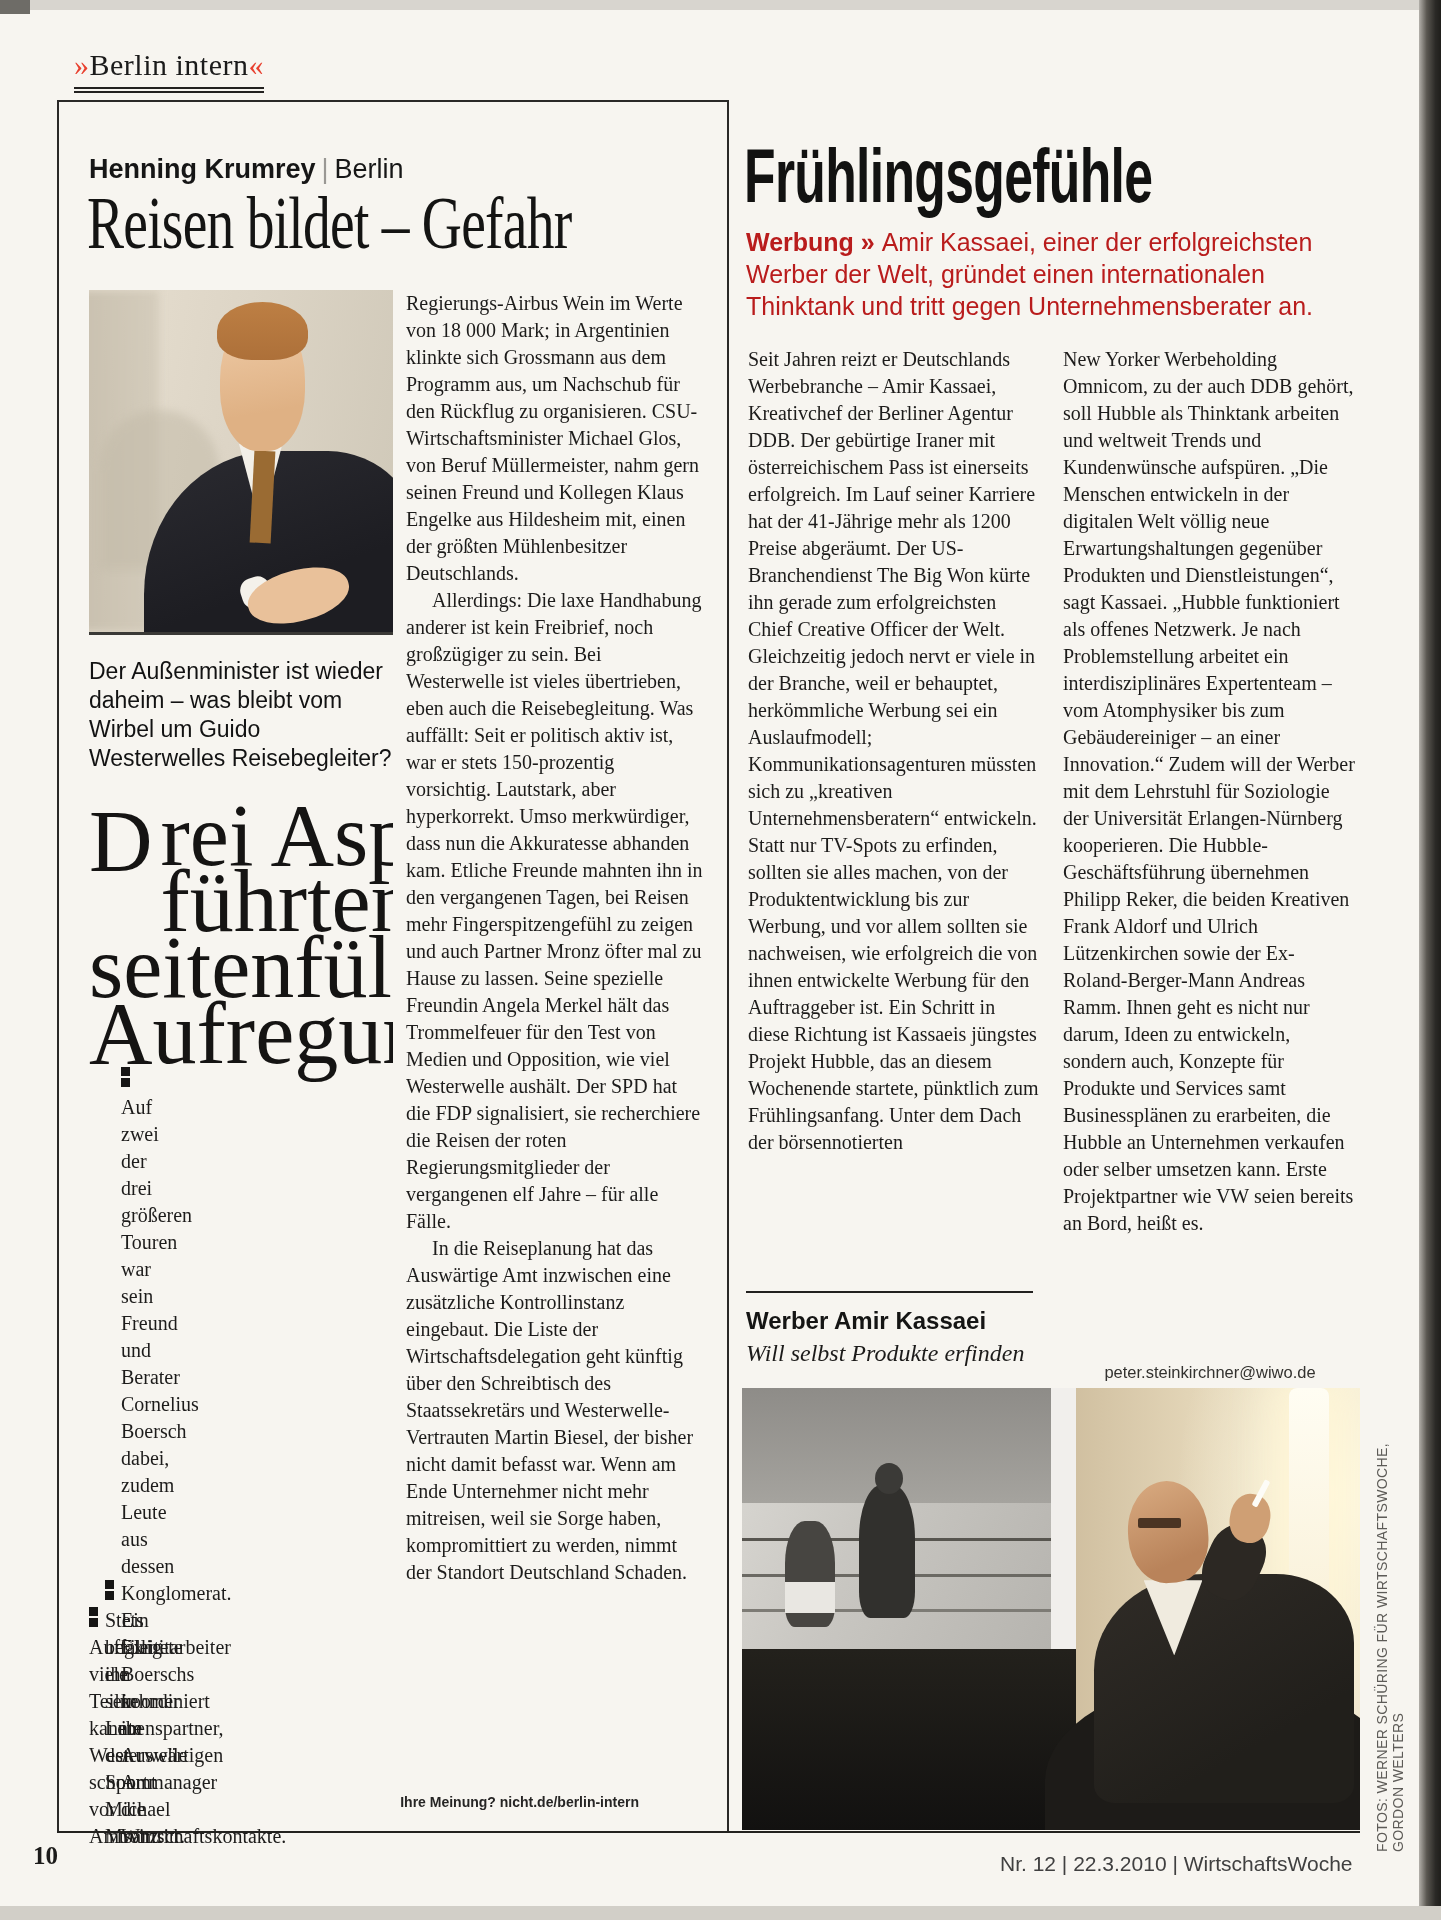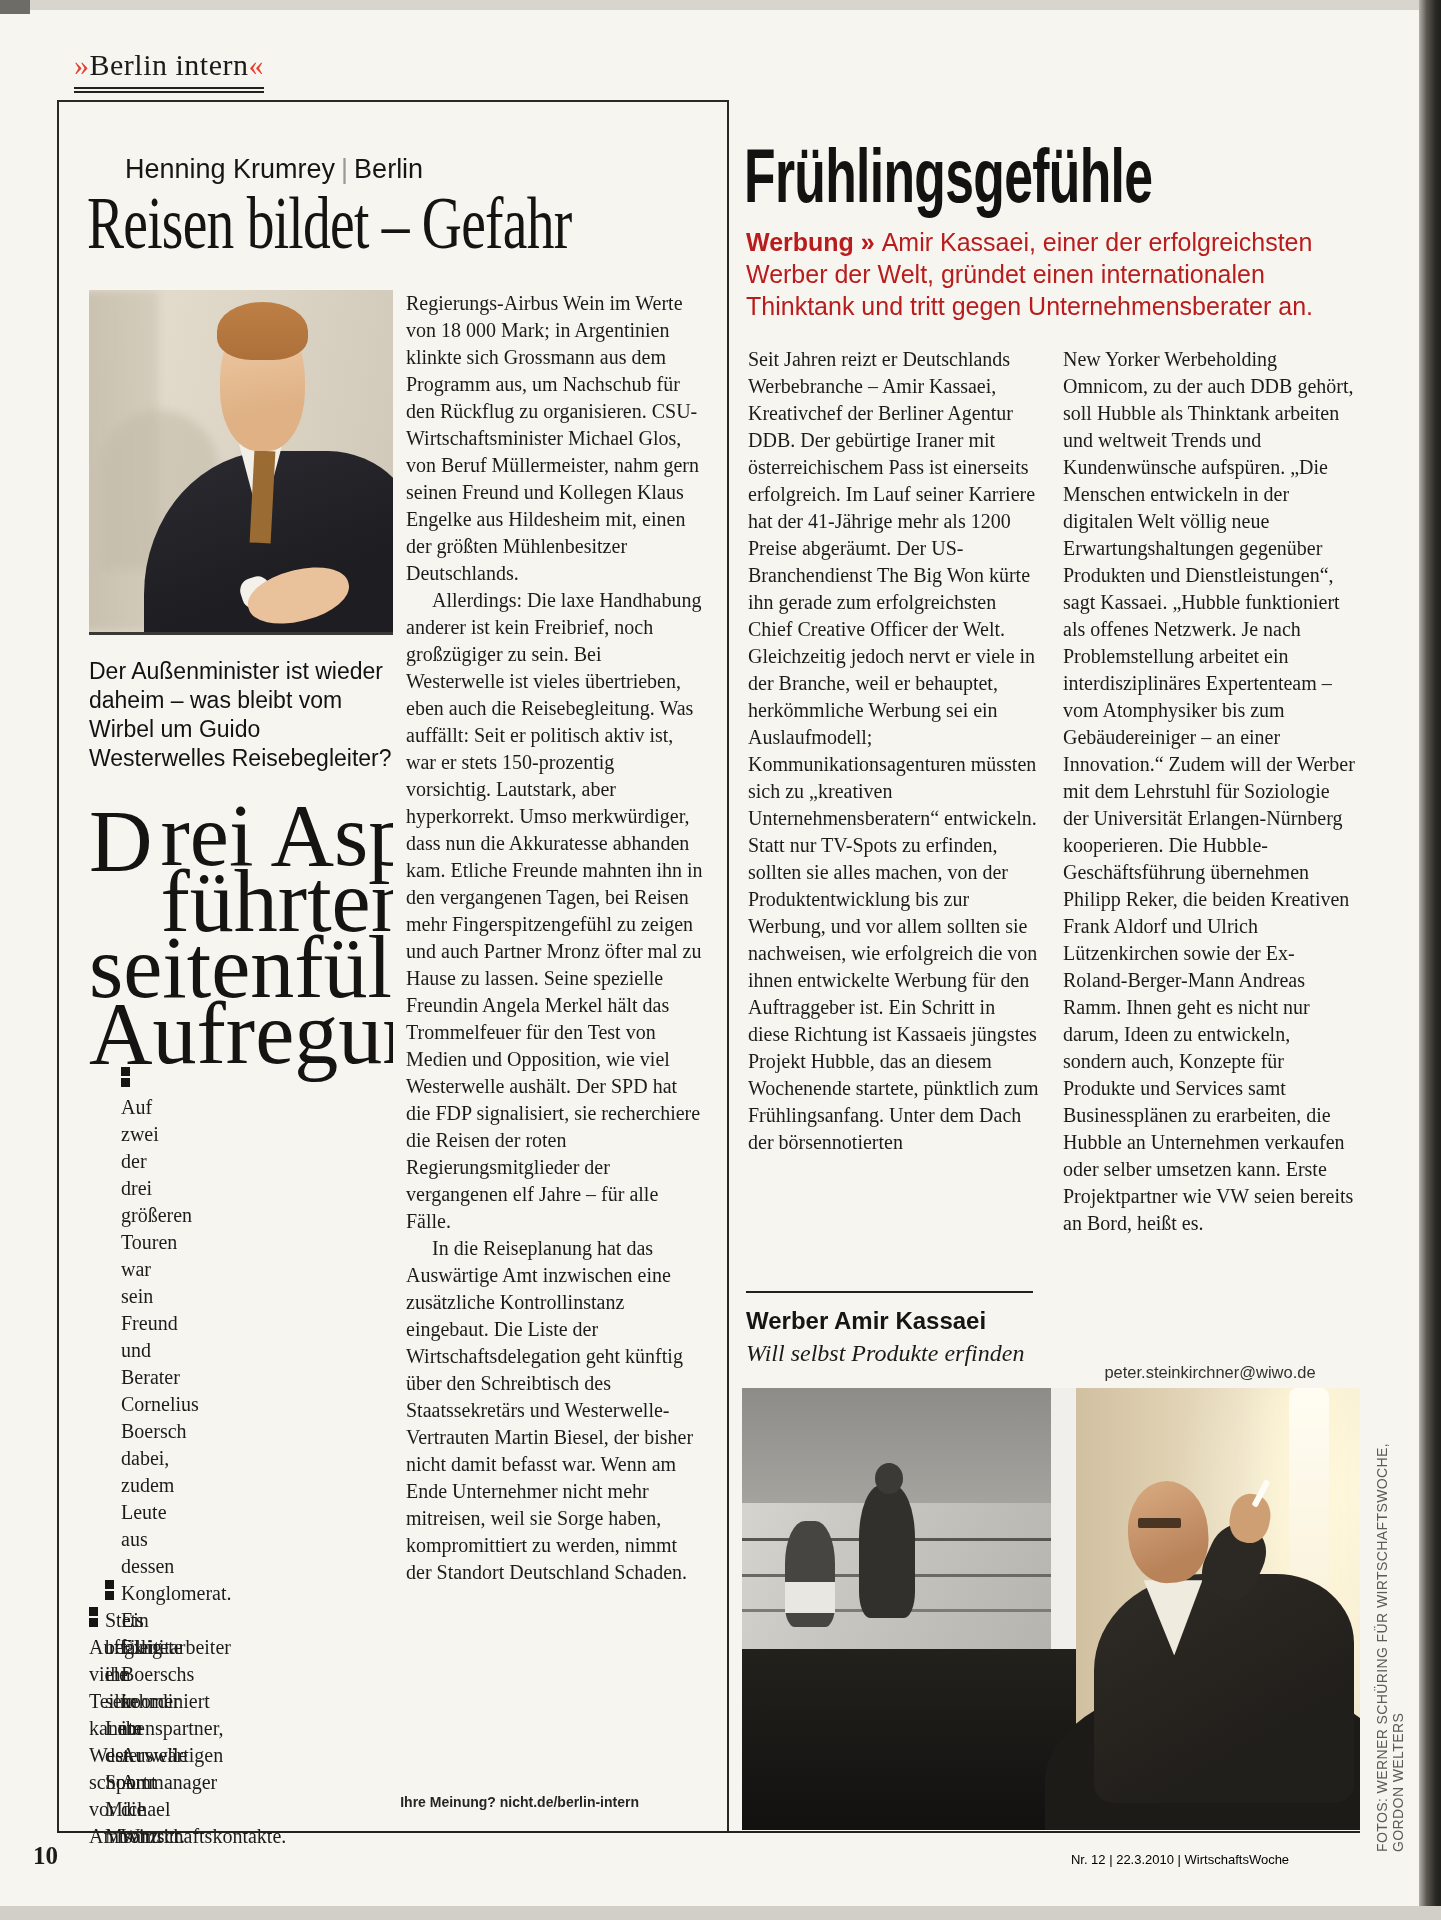--- a/index.html
+++ b/index.html
@@ -19,21 +19,21 @@
 
   
   .kicker{left:74px;top:48px;font-size:30px;letter-spacing:.5px;
     padding-bottom:5px;border-bottom:6px double #22211f;}
   .kicker .mark{color:#e8402f;}
 
   
   .left-box{left:57px;top:100px;width:668px;height:1731px;
     border-left:2px solid #2a2927;border-top:2px solid #2a2927;border-right:2px solid #2a2927;}
   .byline{left:30px;top:52px;font-family:"Liberation Sans",sans-serif;font-size:27px;color:#161616;}
-  .byline .name{font-weight:400;margin-left:36px;}
+  .byline .name{font-weight:700;}
   .byline .sep{color:#9a9894;font-weight:400;padding:0 6px;}
   .title{left:28px;top:84px;font-size:74px;line-height:1;white-space:nowrap;
     transform:scaleX(.75);transform-origin:left top;letter-spacing:-1px;color:#141413;}
 
   .lcol1{left:30px;top:188px;width:304px;height:1566px;overflow:hidden;}
   .lcol2{left:347px;top:188px;width:298px;height:1500px;overflow:hidden;}
 
   .body-text{font-size:20px;line-height:27px;color:#1d1c1b;}
   .para{margin:0;}
   .para.indent{text-indent:26px;}
@@ -124,22 +124,22 @@
     background:#cf9f74;border-radius:46%;transform:rotate(10deg);}
   .p2-cig{position:absolute;left:83.5%;top:20.5%;width:1%;height:6.5%;
     background:#fdfcf7;transform:rotate(28deg);border-radius:2px;}
 
   
   .credit-vert{left:1374px;top:1378px;height:474px;width:24px;
     writing-mode:vertical-rl;transform:rotate(180deg);
     font-family:"Liberation Sans",sans-serif;font-size:14px;letter-spacing:.4px;color:#5d5b57;}
   .rule-bottom{left:57px;top:1831px;width:1303px;height:2px;background:#23221f;}
   .page-num{left:33px;top:1842px;font-size:25px;font-weight:700;color:#1c1b1a;}
-  .issue-info{left:1000px;top:1852px;width:360px;text-align:center;
-    font-family:"Liberation Sans",sans-serif;font-size:13px;color:#000000;}
+  .issue-info{left:1000px;top:1852px;width:360px;text-align:left;
+    font-family:"Liberation Sans",sans-serif;font-size:21px;color:#404040;}
 </style>
 </head>
 <body>
 
 <div class="abs edge-top"></div>
 <div class="abs edge-corner"></div>
 <div class="abs edge-right"></div>
 <div class="abs edge-bottom"></div>
 
 <div class="abs kicker"><span class="mark">»</span><span>Berlin intern</span><span class="mark">«</span></div>

